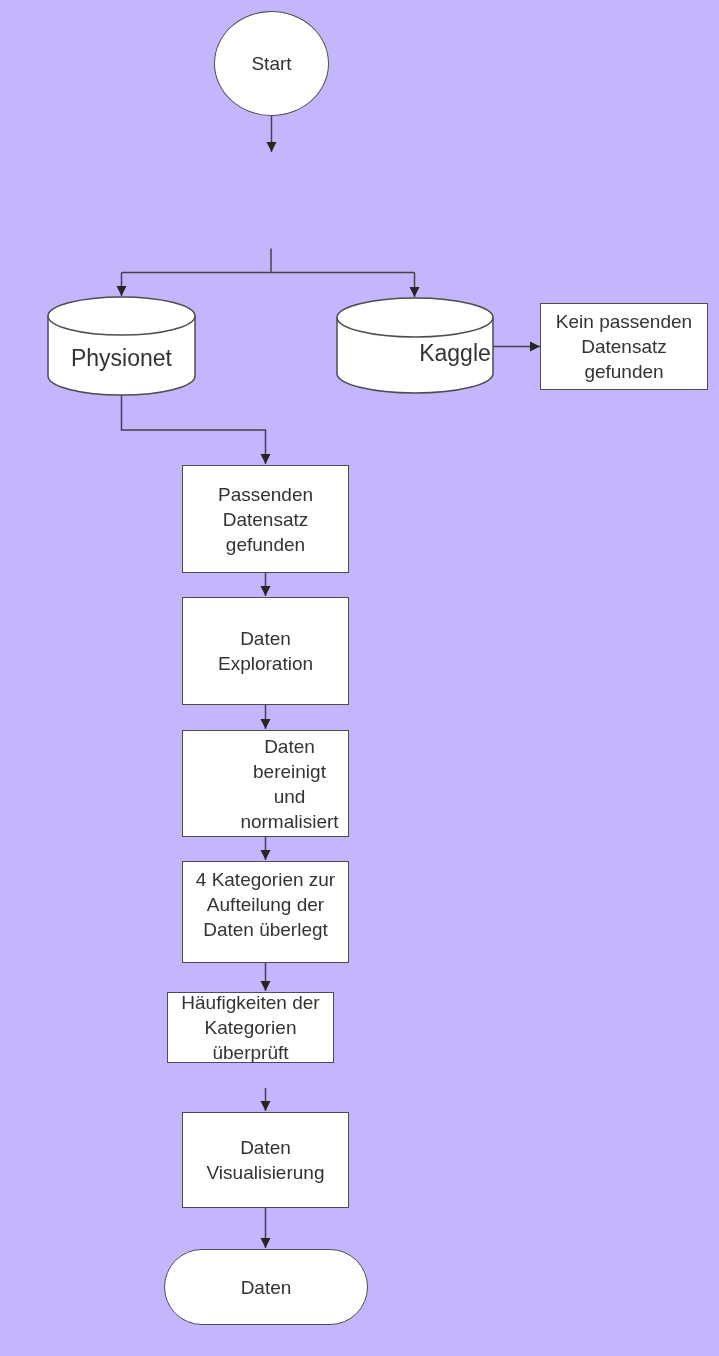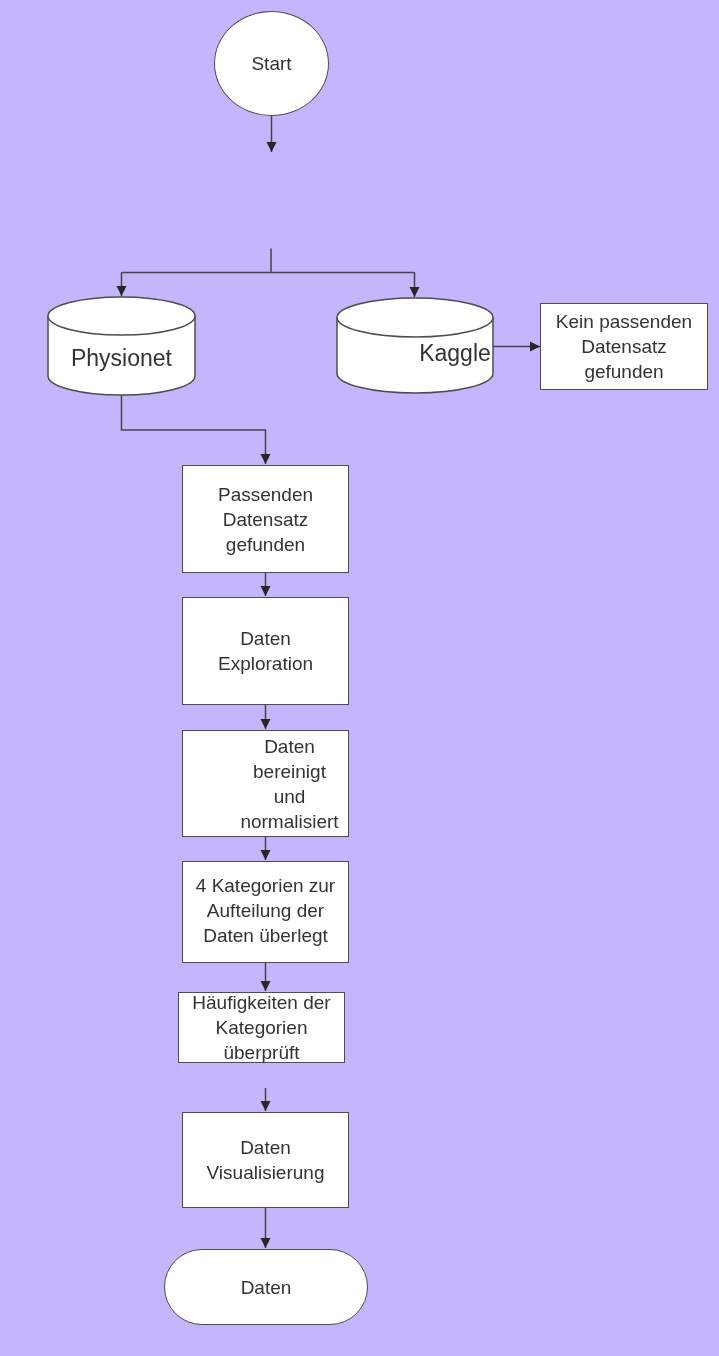--- a/index.html
+++ b/index.html
@@ -33,21 +33,21 @@
     line-height: 25px;
     white-space: pre-line;
     background: #ffffff;
     border: 1.5px solid #4d4d4d;
   }
   .node .label {
     white-space: pre-line;
   }
   .node.align-top {
     align-items: flex-start;
-    padding-top: 11px;
+    padding-top: 5px;
   }
   .terminator-circle {
     border-radius: 50%;
   }
   .terminator-stadium {
     border-radius: 38px;
   }
   .cyl-label {
     position: absolute;
     display: flex;
@@ -138,21 +138,21 @@
     <span class="label">Daten bereinigt
 und normalisiert</span>
   </div>
 
   <div class="node align-top" style="left:182px; top:861px; width:167px; height:102px;">
     <span class="label">4 Kategorien zur
 Aufteilung der
 Daten überlegt</span>
   </div>
 
-  <div class="node" style="left:178px; top:992px; width:167px; height:71px;">
+  <div class="node" style="left:167px; top:992px; width:167px; height:71px;">
     <span class="label">Häufigkeiten der
 Kategorien
 überprüft</span>
   </div>
 
   <div class="node" style="left:182px; top:1112px; width:167px; height:96px;">
     <span class="label">Daten
 Visualisierung</span>
   </div>
 

